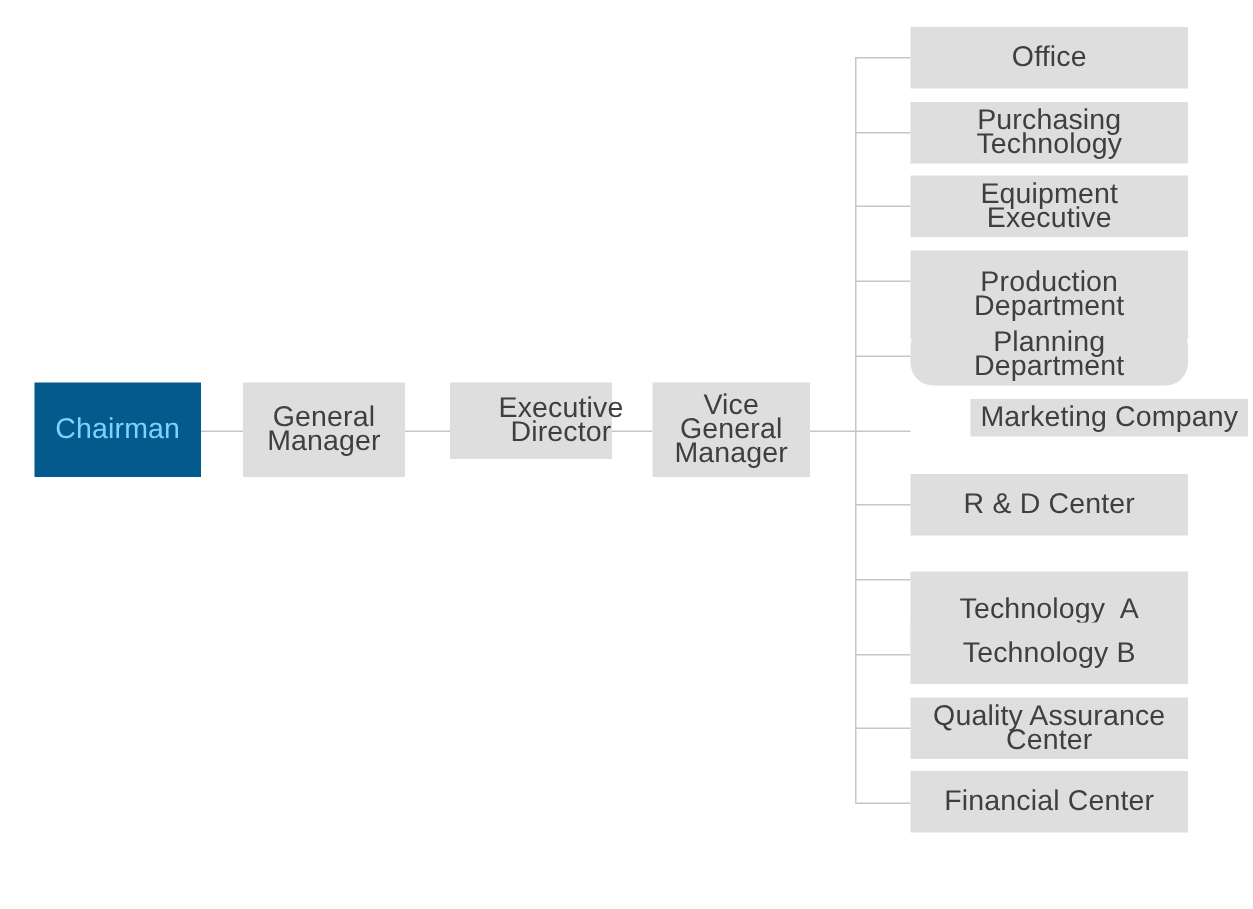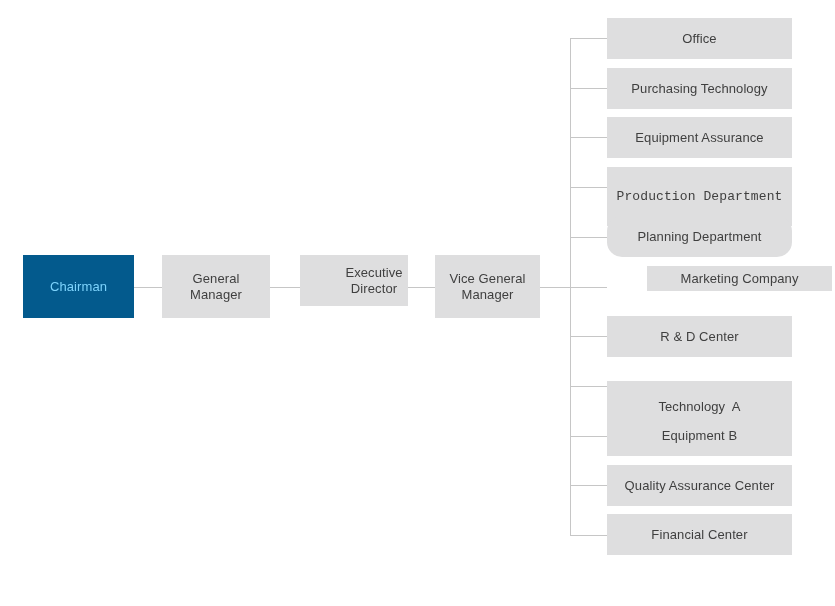--- a/index.html
+++ b/index.html
@@ -18,21 +18,21 @@
     background: #ffffff;
     overflow: hidden;
   }
   .node {
     position: absolute;
     box-sizing: border-box;
     display: flex;
     align-items: center;
     justify-content: center;
     text-align: center;
-    font-size: 13px;
+    font-size: 19px;
     line-height: 16px;
     letter-spacing: 0.1px;
     white-space: pre-wrap;
     padding: 2px 6px;
   }
   .node.secondary {
     background: #dededf;
     color: #3f3f3f;
   }
   .node.root {
@@ -82,31 +82,31 @@
   <div class="node secondary" style="left:300px; top:255px; width:108px; height:51px;padding-left:46px;">Executive
 Director</div>
 
   <div class="node secondary" style="left:435px; top:255px; width:105px; height:63px;">Vice General
 Manager</div>
 
   <div class="node secondary" style="left:607px; top:18px; width:185px; height:41px;">Office</div>
 
   <div class="node secondary" style="left:607px; top:68px; width:185px; height:41px;">Purchasing Technology</div>
 
-  <div class="node secondary" style="left:607px; top:117px; width:185px; height:41px;">Equipment Assurance</div>
+  <div class="node secondary" style="left:607px; top:117px; width:185px; height:41px;">Equipment Executive</div>
 
-  <div class="node secondary" style="left:607px; top:167px; width:185px; height:59px;font-family:Liberation Mono, monospace;">Production Department</div>
+  <div class="node secondary" style="left:607px; top:167px; width:185px; height:59px;">Production Department</div>
 
   <div class="node secondary" style="left:607px; top:216px; width:185px; height:41px;border-radius:15px;">Planning Department</div>
 
   <div class="node secondary" style="left:607px; top:266px; width:185px; height:25px;margin-left:40px;">Marketing Company</div>
 
   <div class="node secondary" style="left:607px; top:316px; width:185px; height:41px;">R &amp; D Center</div>
 
   <div class="node secondary" style="left:607px; top:381px; width:185px; height:52px;">Technology  A</div>
 
-  <div class="node secondary" style="left:607px; top:415px; width:185px; height:41px;">Equipment B</div>
+  <div class="node secondary" style="left:607px; top:415px; width:185px; height:41px;">Technology B</div>
 
   <div class="node secondary" style="left:607px; top:514px; width:185px; height:41px;">Financial Center</div>
 
   <div class="node secondary" style="left:607px; top:465px; width:185px; height:41px;">Quality Assurance Center</div>
 
 </div>
 
 </body></html>

